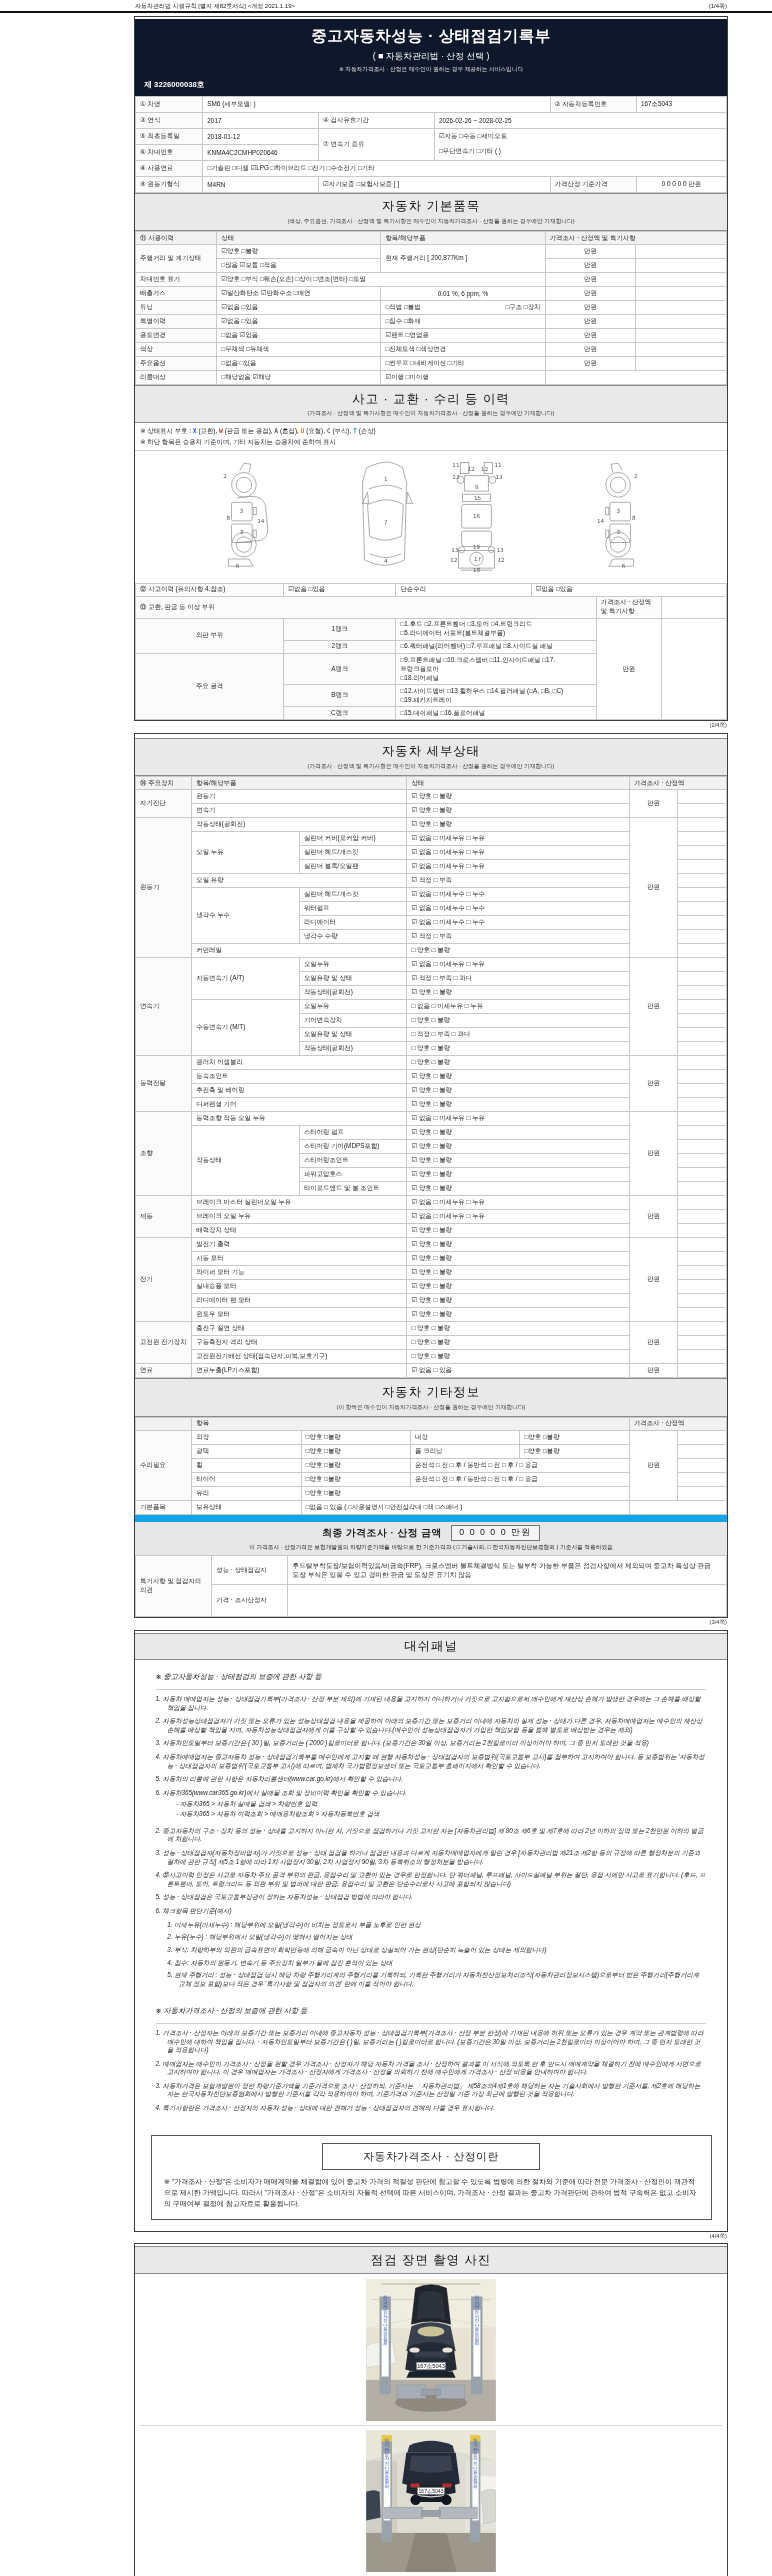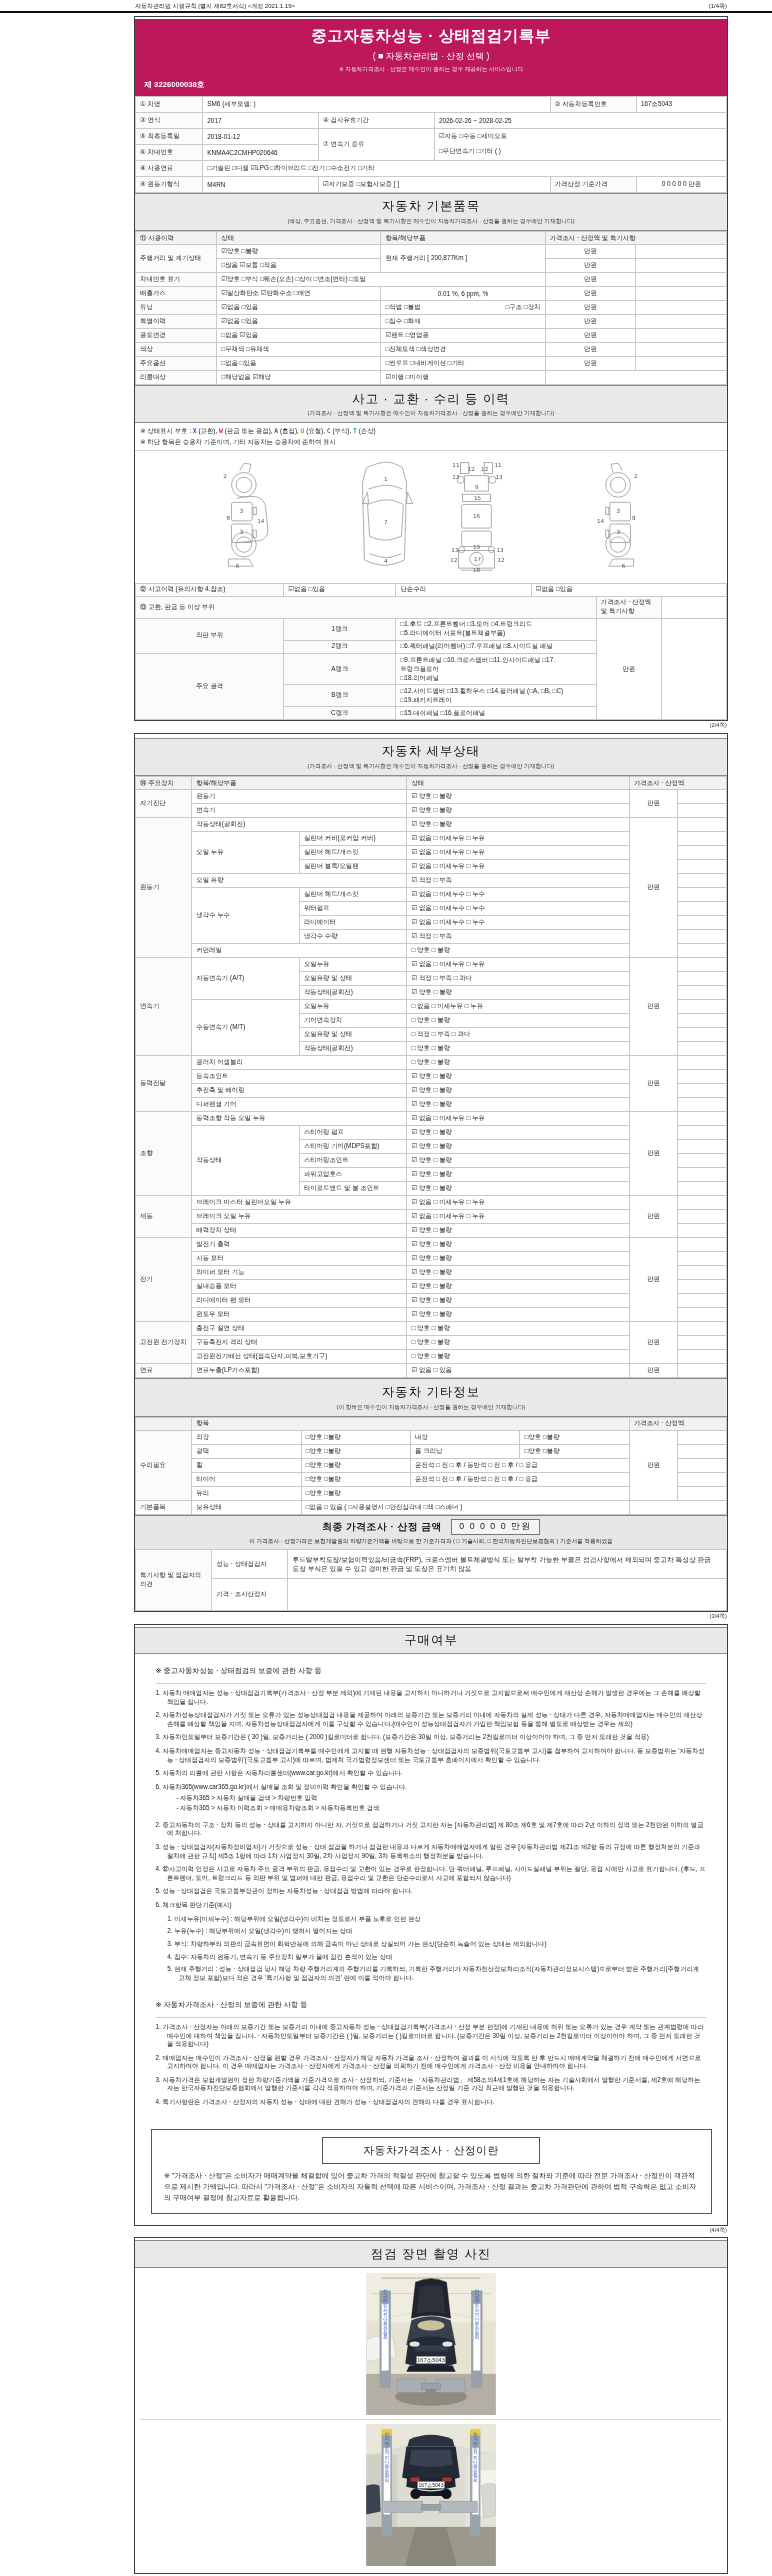--- a/index.html
+++ b/index.html
@@ -7,21 +7,21 @@
     width:773px;height:2576px;position:relative;background:#ffffff;
     font-family:"Liberation Sans","DejaVu Sans",sans-serif;color:#1a1a1a;
     overflow:hidden;-webkit-font-smoothing:antialiased;
   }
   .col{position:absolute;left:134px;width:594px;top:0;}
   .topnote{display:flex;justify-content:space-between;font-size:6px;color:#222;padding:2.1px 1px 1.5px 1px;}
   .toprule{position:absolute;left:0;top:11.3px;width:773px;height:1.5px;background:#111;}
   .pagebox{border:1.5px solid #3a3d42;background:#fff;margin-top:3.1px;}
   .pagemark{text-align:right;font-size:5.7px;color:#333;padding:1px 1px 0 0;height:7.2px;}
   
-  .dkhead{background:#be185d;color:#fff;padding:7.2px 9.3px 5.2px 9.3px;margin:2.1px 0 0 0;}
+  .dkhead{background:#0f172a;color:#fff;padding:7.2px 9.3px 5.2px 9.3px;margin:2.1px 0 0 0;}
   .dkhead .t{font-size:15.5px;text-align:center;letter-spacing:0.5px;font-weight:bold;}
   .dkhead .s{font-size:8.8px;text-align:center;margin-top:4.1px;}
   .dkhead .n{font-size:5.7px;text-align:center;margin-top:3.1px;color:#e8e8e8;}
   .dkhead .d{font-size:7.7px;font-weight:bold;margin-top:6.2px;}
   .sechead{background:#e9e9e9;border-top:0.5px solid #8a8a8a;border-bottom:0.5px solid #8a8a8a;text-align:center;padding:4.6px 0 4.1px 0;}
   .sechead .t{font-size:12.4px;letter-spacing:1px;color:#111;}
   .sechead .s{font-size:5.7px;color:#333;margin-top:2.6px;}
   table{border-collapse:collapse;width:100%;table-layout:fixed;}
   td,th{border:0.5px solid #c9c9c9;font-size:6.4px;padding:1.5px 4.1px;vertical-align:middle;word-break:keep-all;}
   tr{height:14px;}
@@ -32,27 +32,27 @@
   
   .sym{font-weight:bold;font-family:"DejaVu Sans Mono",monospace;}
   .sym-x{color:#2456c4;} .sym-w{color:#d63030;} .sym-a{color:#555555;}
   .sym-u{color:#e0860f;} .sym-c{color:#6a6a6a;} .sym-t{color:#2b9e98;}
   .legendrow{font-size:6.4px;padding:3.1px 5.2px;border-bottom:0.5px solid #cfcfcf;}
   .diagwrap{display:flex;justify-content:center;align-items:center;gap:13.4px;padding:7.2px 0 8.2px 0;}
   .diagwrap svg{display:block;}
   .dg{stroke:#8f8f8f;fill:none;stroke-width:1.4;}
   .dgt{fill:#555;font-size:11px;font-family:"DejaVu Sans",sans-serif;}
   
-  .finalband{background:#e7e7e7;border-top:1px solid #0ea5e9;padding:3.1px 0 3.6px 0;text-align:center;}
+  .finalband{background:#e7e7e7;border-top:7px solid #0ea5e9;padding:3.1px 0 3.6px 0;text-align:center;}
   .finalband .row1{display:flex;justify-content:center;align-items:center;gap:9.3px;}
   .finalband .lb{font-size:9.8px;font-weight:bold;letter-spacing:0.5px;}
   .finalband .val{font-size:8.8px;border:0.5px solid #777;background:#f4f4f4;padding:1px 7.2px;letter-spacing:1.5px;}
   .finalband .nt{font-size:5.7px;margin-top:2.6px;color:#222;}
   
-  .ntc{padding:3.1px 20.6px 9.3px 20.6px;}
+  .ntc{padding:3.1px 20.6px 9.3px 20.6px;font-style:italic;}
   .ntc .hline{font-size:7.2px;padding:8.2px 0 7.2px 0;border-bottom:0.5px solid #cfcfcf;margin-bottom:5.2px;}
   .ntc p{font-size:6.3px;line-height:8.5px;margin:5.2px 0;padding-left:11.3px;text-indent:-11.3px;}
   .ntc p.sub{padding-left:23px;text-indent:-11.3px;margin:4.1px 0;}
   .ntc p.sub2{padding-left:20.6px;text-indent:0;margin:2.1px 0;}
   .infobox{border:0.5px solid #555;margin:8.2px 15.5px 11.3px 15.5px;padding:7.2px 12.4px 9.3px 12.4px;}
   .infobox .bt{border:0.5px solid #555;width:216px;margin:0 auto;text-align:center;font-size:10.8px;padding:5.2px 0;letter-spacing:0.5px;}
   .infobox .bx{font-size:7px;line-height:10.8px;margin-top:7.2px;}
   
   .photozone{padding:5.2px 0 6.2px 0;text-align:center;}
   .photo{display:block;margin:0 auto;}
@@ -685,21 +685,21 @@
         <td>가격 · 조사산정자</td>
         <td></td>
       </tr>
     </tbody>
       </table>
   </div>
   <div class="pagemark">(3/4쪽)</div>
 
   <div class="pagebox">
     <div class="sechead" style="margin-top:2.1px">
-      <div class="t">구매여부</div>
+      <div class="t">대쉬패널</div>
     </div>
     <div class="ntc">
       <div class="hline">※ 중고자동차성능 · 상태점검의 보증에 관한 사항 등</div>
       <p>1.  자동차 매매업자는 성능 · 상태점검기록부(가격조사 · 산정 부분 제외)에 기재된 내용을 고지하지 아니하거나 거짓으로 고지함으로써 매수인에게 재산상 손해가 발생한 경우에는 그 손해를 배상할 책임을 집니다.</p>
       <p>2.  자동차성능상태점검자가 거짓 또는 오류가 있는 성능상태점검 내용을 제공하여 아래의 보증기간 또는 보증거리 이내에 자동차의 실제 성능 · 상태가 다른 경우, 자동차매매업자는 매수인의 재산상 손해를 배상할 책임을 지며, 자동차성능상태점검자에게 이를 구상할 수 있습니다.(매수인이 성능상태점검자가 가입한 책임보험 등을 통해 별도로 배상받는 경우는 제외)</p>
       <p>3.  자동차인도일부터 보증기간은 ( 30 )일, 보증거리는 ( 2000 )킬로미터로 합니다. (보증기간은 30일 이상, 보증거리는 2천킬로미터 이상이어야 하며, 그 중 먼저 도래한 것을 적용)</p>
       <p>4.  자동차매매업자는 중고자동차 성능 · 상태점검기록부를 매수인에게 고지할 때 현행 자동차성능 · 상태점검자의 보증범위(국토교통부 고시)를 첨부하여 고지하여야 합니다. 동 보증범위는 '자동차성능 · 상태점검자의 보증범위'(국토교통부 고시)에 따르며, 법제처 국가법령정보센터 또는 국토교통부 홈페이지에서 확인할 수 있습니다.</p>
       <p>5.  자동차의 리콜에 관한 사항은 자동차리콜센터(www.car.go.kr)에서 확인할 수 있습니다.</p>
       <p style="margin-bottom:1px">6.  자동차365(www.car365.go.kr)에서 실매물 조회 및 정비이력 확인을 확인할 수 있습니다.</p>
       <p class="sub2">- 자동차365 &gt; 자동차 실매물 검색 &gt; 차량번호 입력</p>

